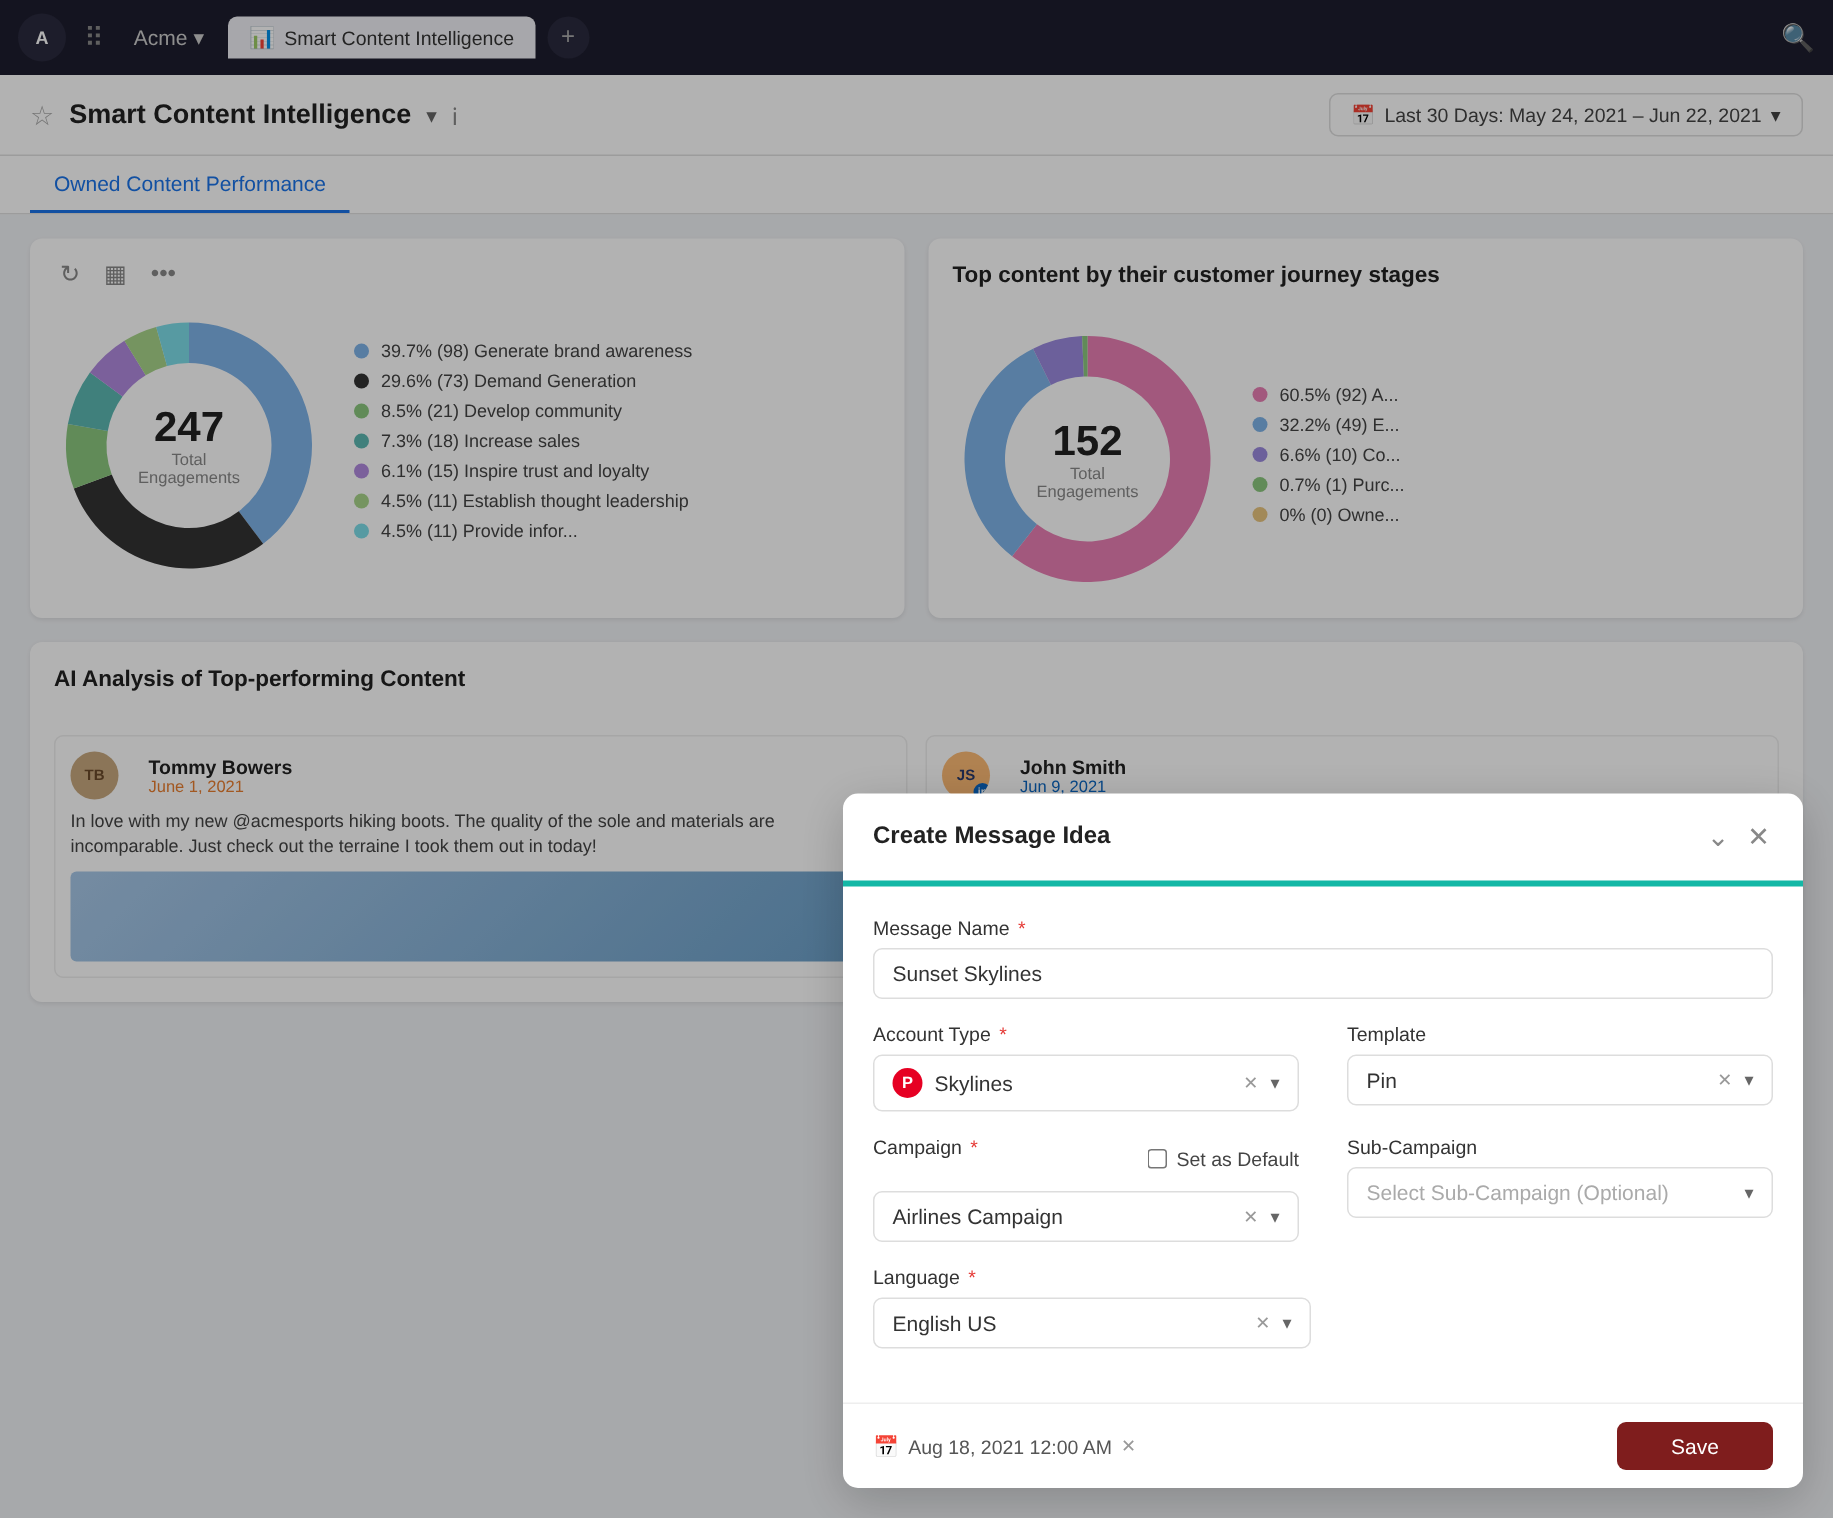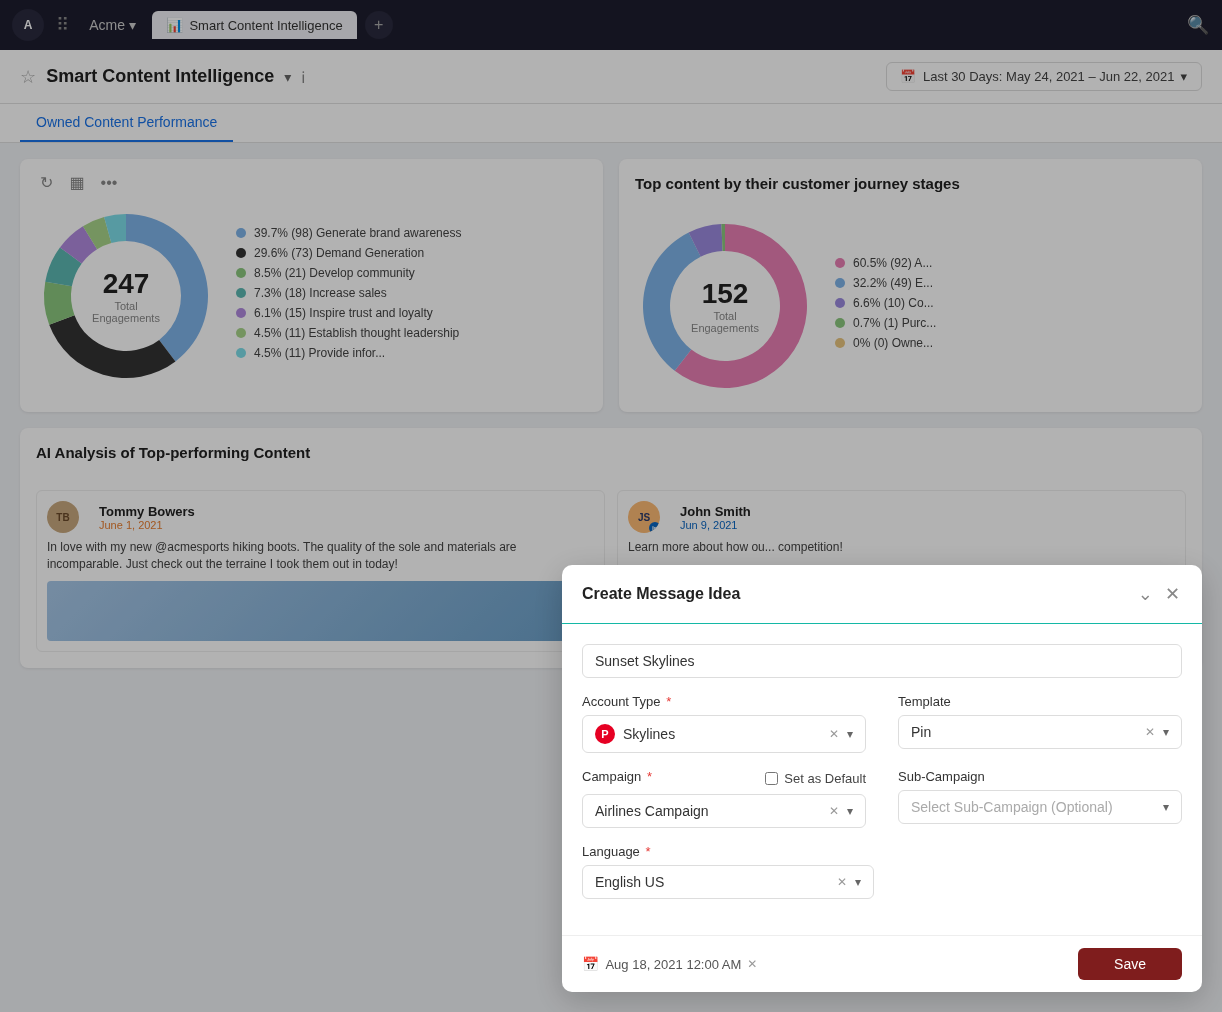--- a/index.html
+++ b/index.html
@@ -215,21 +215,21 @@
       box-shadow: 0 8px 32px rgba(0,0,0,0.2);
       overflow: hidden;
       display: flex;
       flex-direction: column;
     }
     .modal-header {
       padding: 16px 20px;
       display: flex;
       align-items: center;
       justify-content: space-between;
-      border-bottom: 1px solid #14b8a6;
+      border-bottom: 4px solid #14b8a6;
     }
     .modal-title { font-size: 16px; font-weight: 600; color: #222; }
     .modal-header-actions { display: flex; align-items: center; gap: 8px; }
     .modal-header-btn { color: #888; font-size: 18px; cursor: pointer; padding: 2px; }
 
     .modal-body { padding: 20px; overflow-y: auto; flex: 1; }
     .form-group { margin-bottom: 16px; }
     .form-label { font-size: 13px; font-weight: 500; color: #333; margin-bottom: 6px; display: block; }
     .form-label .required { color: #e53935; margin-left: 2px; }
     .form-input {
@@ -484,20 +484,24 @@
       <span class="modal-title">Create Message Idea</span>
       <div class="modal-header-actions">
         <span class="modal-header-btn">⌄</span>
         <span class="modal-header-btn">✕</span>
       </div>
     </div>
 
     <div class="modal-body">
 
       <div class="form-group">
+        <label class="form-label">
+          <span>Message Name</span>
+          <span class="required">*</span>
+        </label>
         <input type="text" class="form-input" value="Sunset Skylines" style="">
       </div>
 
       <div class="form-row">
         <div class="form-group">
           <label class="form-label">
             <span>Account Type</span>
             <span class="required">*</span>
           </label>
           <div class="form-select-wrapper">
@@ -515,21 +519,21 @@
             <span class="form-select-value">Pin</span>
             <span class="form-select-clear">✕</span>
             <span class="form-select-chevron">▾</span>
           </div>
         </div>
       </div>
 
       <div class="form-row">
         <div class="form-group">
           <div style="display:flex; align-items:center; justify-content:space-between; margin-bottom:6px;">
-            <label class="form-label" style="margin-bottom:4px;">
+            <label class="form-label" style="margin-bottom:16px;">
               <span>Campaign</span>
               <span class="required">*</span>
             </label>
             <div class="checkbox-row">
               <input type="checkbox" style="">
               <span class="checkbox-label">Set as Default</span>
             </div>
           </div>
           <div class="form-select-wrapper">
             <span class="form-select-value">Airlines Campaign</span>

